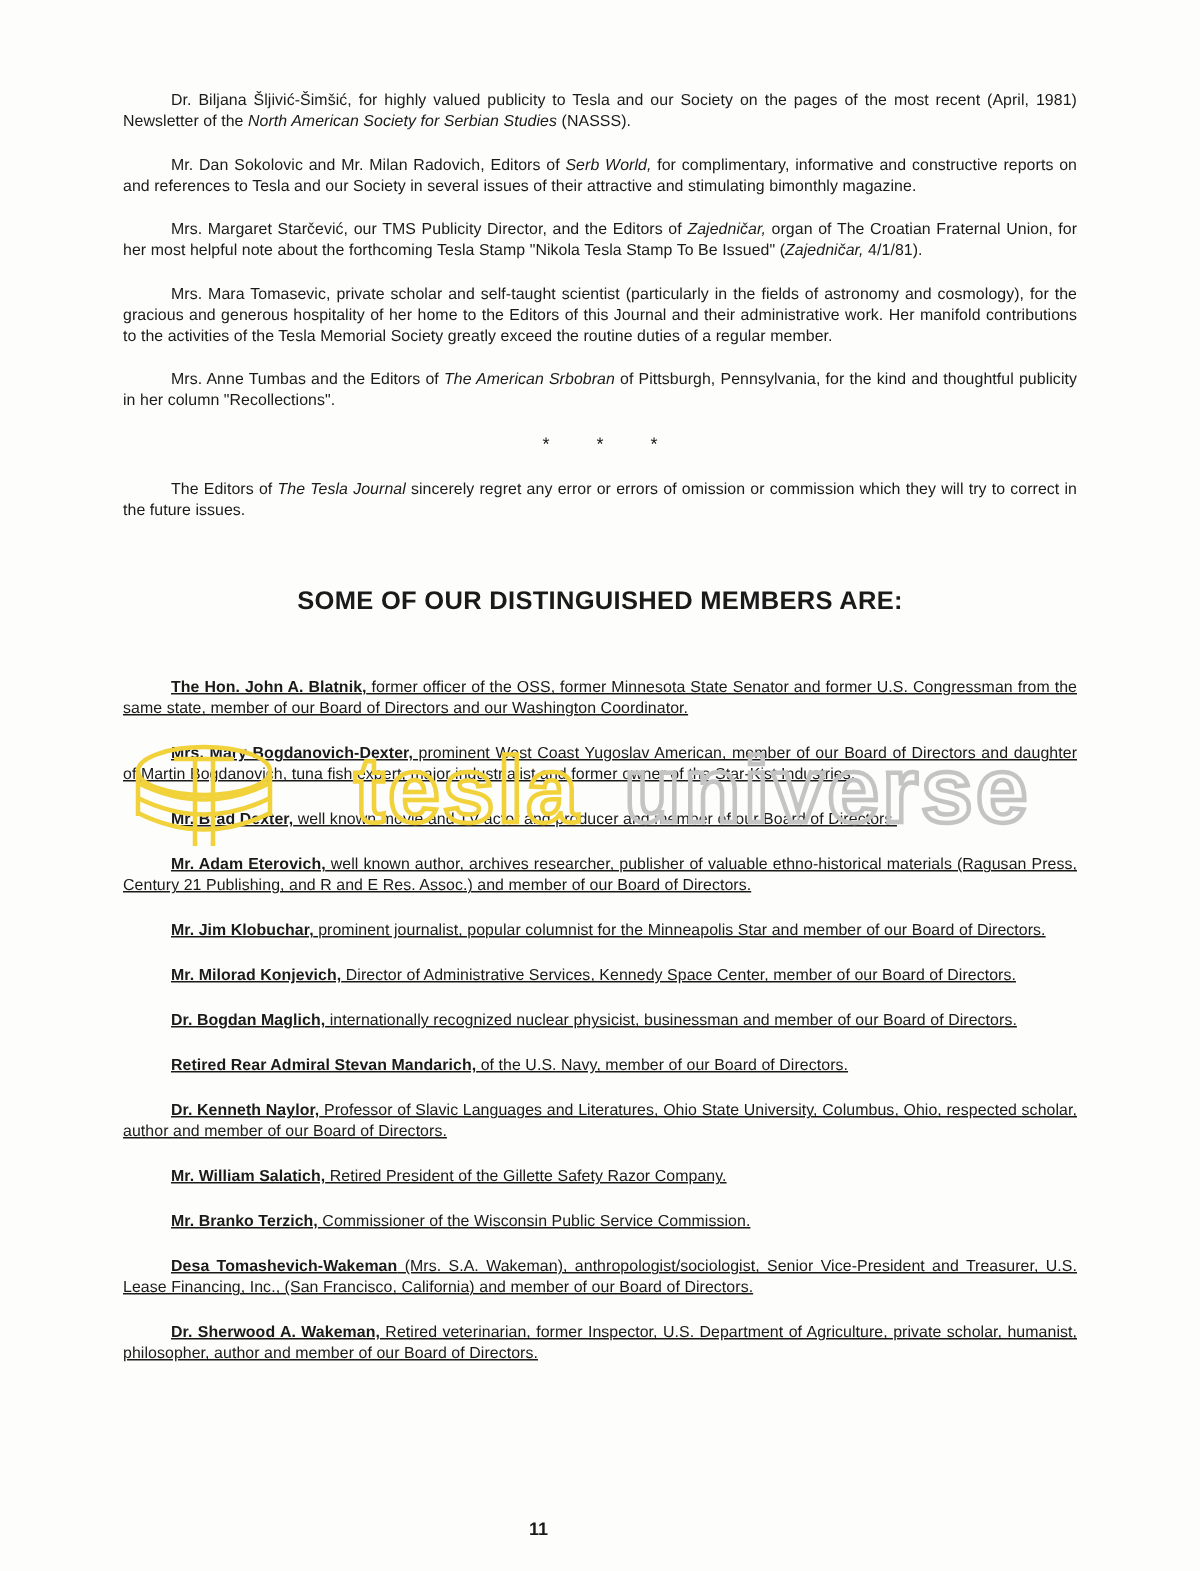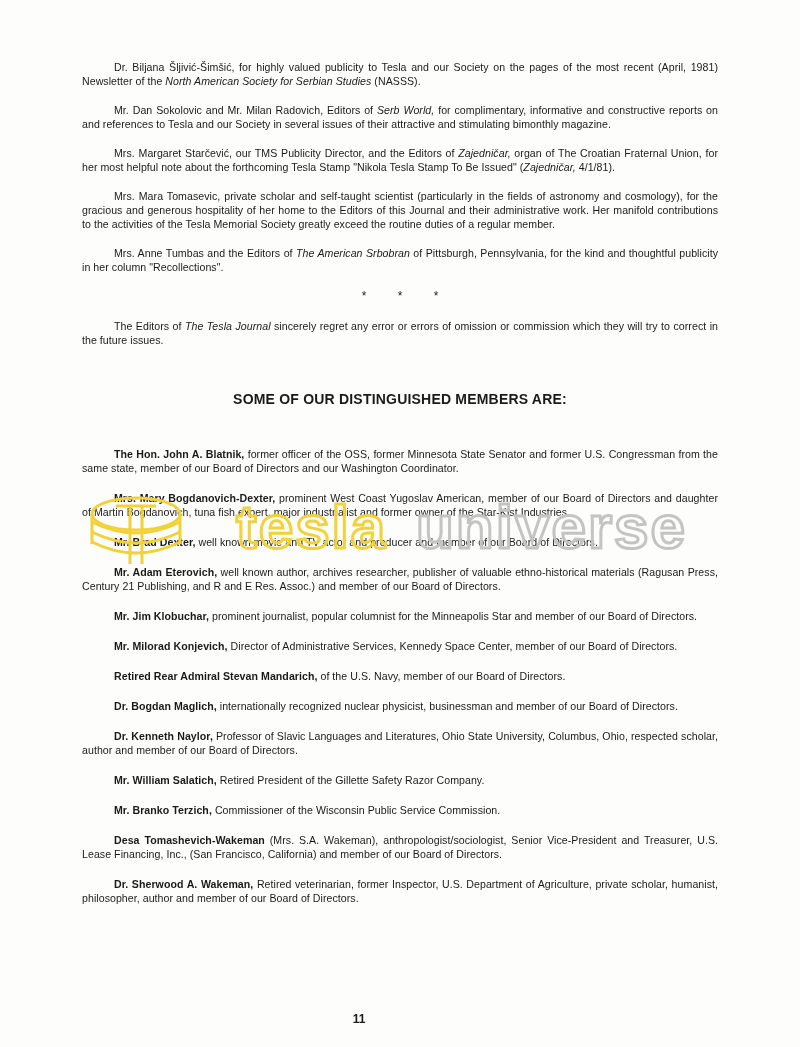--- a/index.html
+++ b/index.html
@@ -9,24 +9,24 @@
   }
   .page { position: absolute; left: 82px; top: 60px; width: 636px; }
   .para {
     font-size: 10.6px; line-height: 14px; text-align: justify; text-indent: 32px;
     margin: 0 0 16px 0; letter-spacing: 0.05px;
   }
   .para.ack { margin-bottom: 15px; }
   .para b { font-weight: bold; }
   .stars { text-align: center; font-size: 12px; letter-spacing: 14px; margin: 4px 0 16px 0; padding-left: 14px; }
   .heading {
-    text-align: center; font-weight: bold; font-size: 14px; letter-spacing: 0.2px;
+    text-align: center; font-weight: bold; font-size: 17px; letter-spacing: 0.2px;
     margin: 44px 0 40px 0;
   }
-  .members .para { margin-bottom: 16px; }
+  .members .para { margin-bottom: 16px; text-decoration: underline; }
   .page-number {
     position: absolute; left: 0; width: 718px; top: 1012px; text-align: center;
     font-size: 12px; font-weight: bold;
   }
   .watermark { position: absolute; left: 86px; top: 492px; width: 630px; height: 78px; pointer-events: none; }
 </style>
 </head>
 <body>
 
 <div class="page">
@@ -46,22 +46,22 @@
 
   <div class="heading">SOME OF OUR DISTINGUISHED MEMBERS ARE:</div>
 
   <div class="members" id="members">
       <p class="para"><b>The Hon. John A. Blatnik,</b><span> former officer of the OSS, former Minnesota State Senator and former U.S. Congressman from the same state, member of our Board of Directors and our Washington Coordinator.</span></p>
       <p class="para"><b>Mrs. Mary Bogdanovich-Dexter,</b><span> prominent West Coast Yugoslav American, member of our Board of Directors and daughter of Martin Bogdanovich, tuna fish expert, major industrialist and former owner of the Star-Kist Industries.</span></p>
       <p class="para"><b>Mr. Brad Dexter,</b><span> well known movie and TV actor and producer  and member of our Board of Directors.</span></p>
       <p class="para"><b>Mr. Adam Eterovich,</b><span> well known author, archives researcher, publisher of valuable ethno-historical materials (Ragusan Press, Century 21 Publishing, and R and E Res. Assoc.) and member of our Board of Directors.</span></p>
       <p class="para"><b>Mr. Jim Klobuchar,</b><span> prominent journalist, popular columnist for the Minneapolis Star  and member of our Board of Directors.</span></p>
       <p class="para"><b>Mr. Milorad Konjevich,</b><span> Director of Administrative Services, Kennedy Space Center, member of our Board of Directors.</span></p>
+      <p class="para"><b>Dr. Bogdan Maglich,</b><span> internationally recognized nuclear physicist, businessman and member of our Board of Directors.</span></p>
       <p class="para"><b>Retired Rear Admiral Stevan Mandarich,</b><span> of the U.S. Navy, member of our Board of Directors.</span></p>
-      <p class="para"><b>Dr. Bogdan Maglich,</b><span> internationally recognized nuclear physicist, businessman and member of our Board of Directors.</span></p>
       <p class="para"><b>Dr. Kenneth Naylor,</b><span> Professor of Slavic Languages and Literatures, Ohio State University, Columbus, Ohio, respected scholar, author and member of our Board of Directors.</span></p>
       <p class="para"><b>Mr. William Salatich,</b><span> Retired President of the Gillette Safety Razor Company.</span></p>
       <p class="para"><b>Mr. Branko Terzich,</b><span> Commissioner of the Wisconsin Public Service Commission.</span></p>
       <p class="para"><b>Desa Tomashevich-Wakeman</b><span> (Mrs. S.A. Wakeman), anthropologist/sociologist, Senior Vice-President and Treasurer, U.S. Lease Financing, Inc., (San Francisco, California) and member of our Board of Directors.</span></p>
       <p class="para"><b>Dr. Sherwood A. Wakeman,</b><span> Retired veterinarian, former Inspector, U.S. Department of Agriculture, private scholar, humanist, philosopher, author and member of our Board of Directors.</span></p>
     </div>
 </div>
 
 <svg class="watermark" viewBox="0 0 630 78" xmlns="http://www.w3.org/2000/svg">
   <g fill="none" stroke-width="3">

